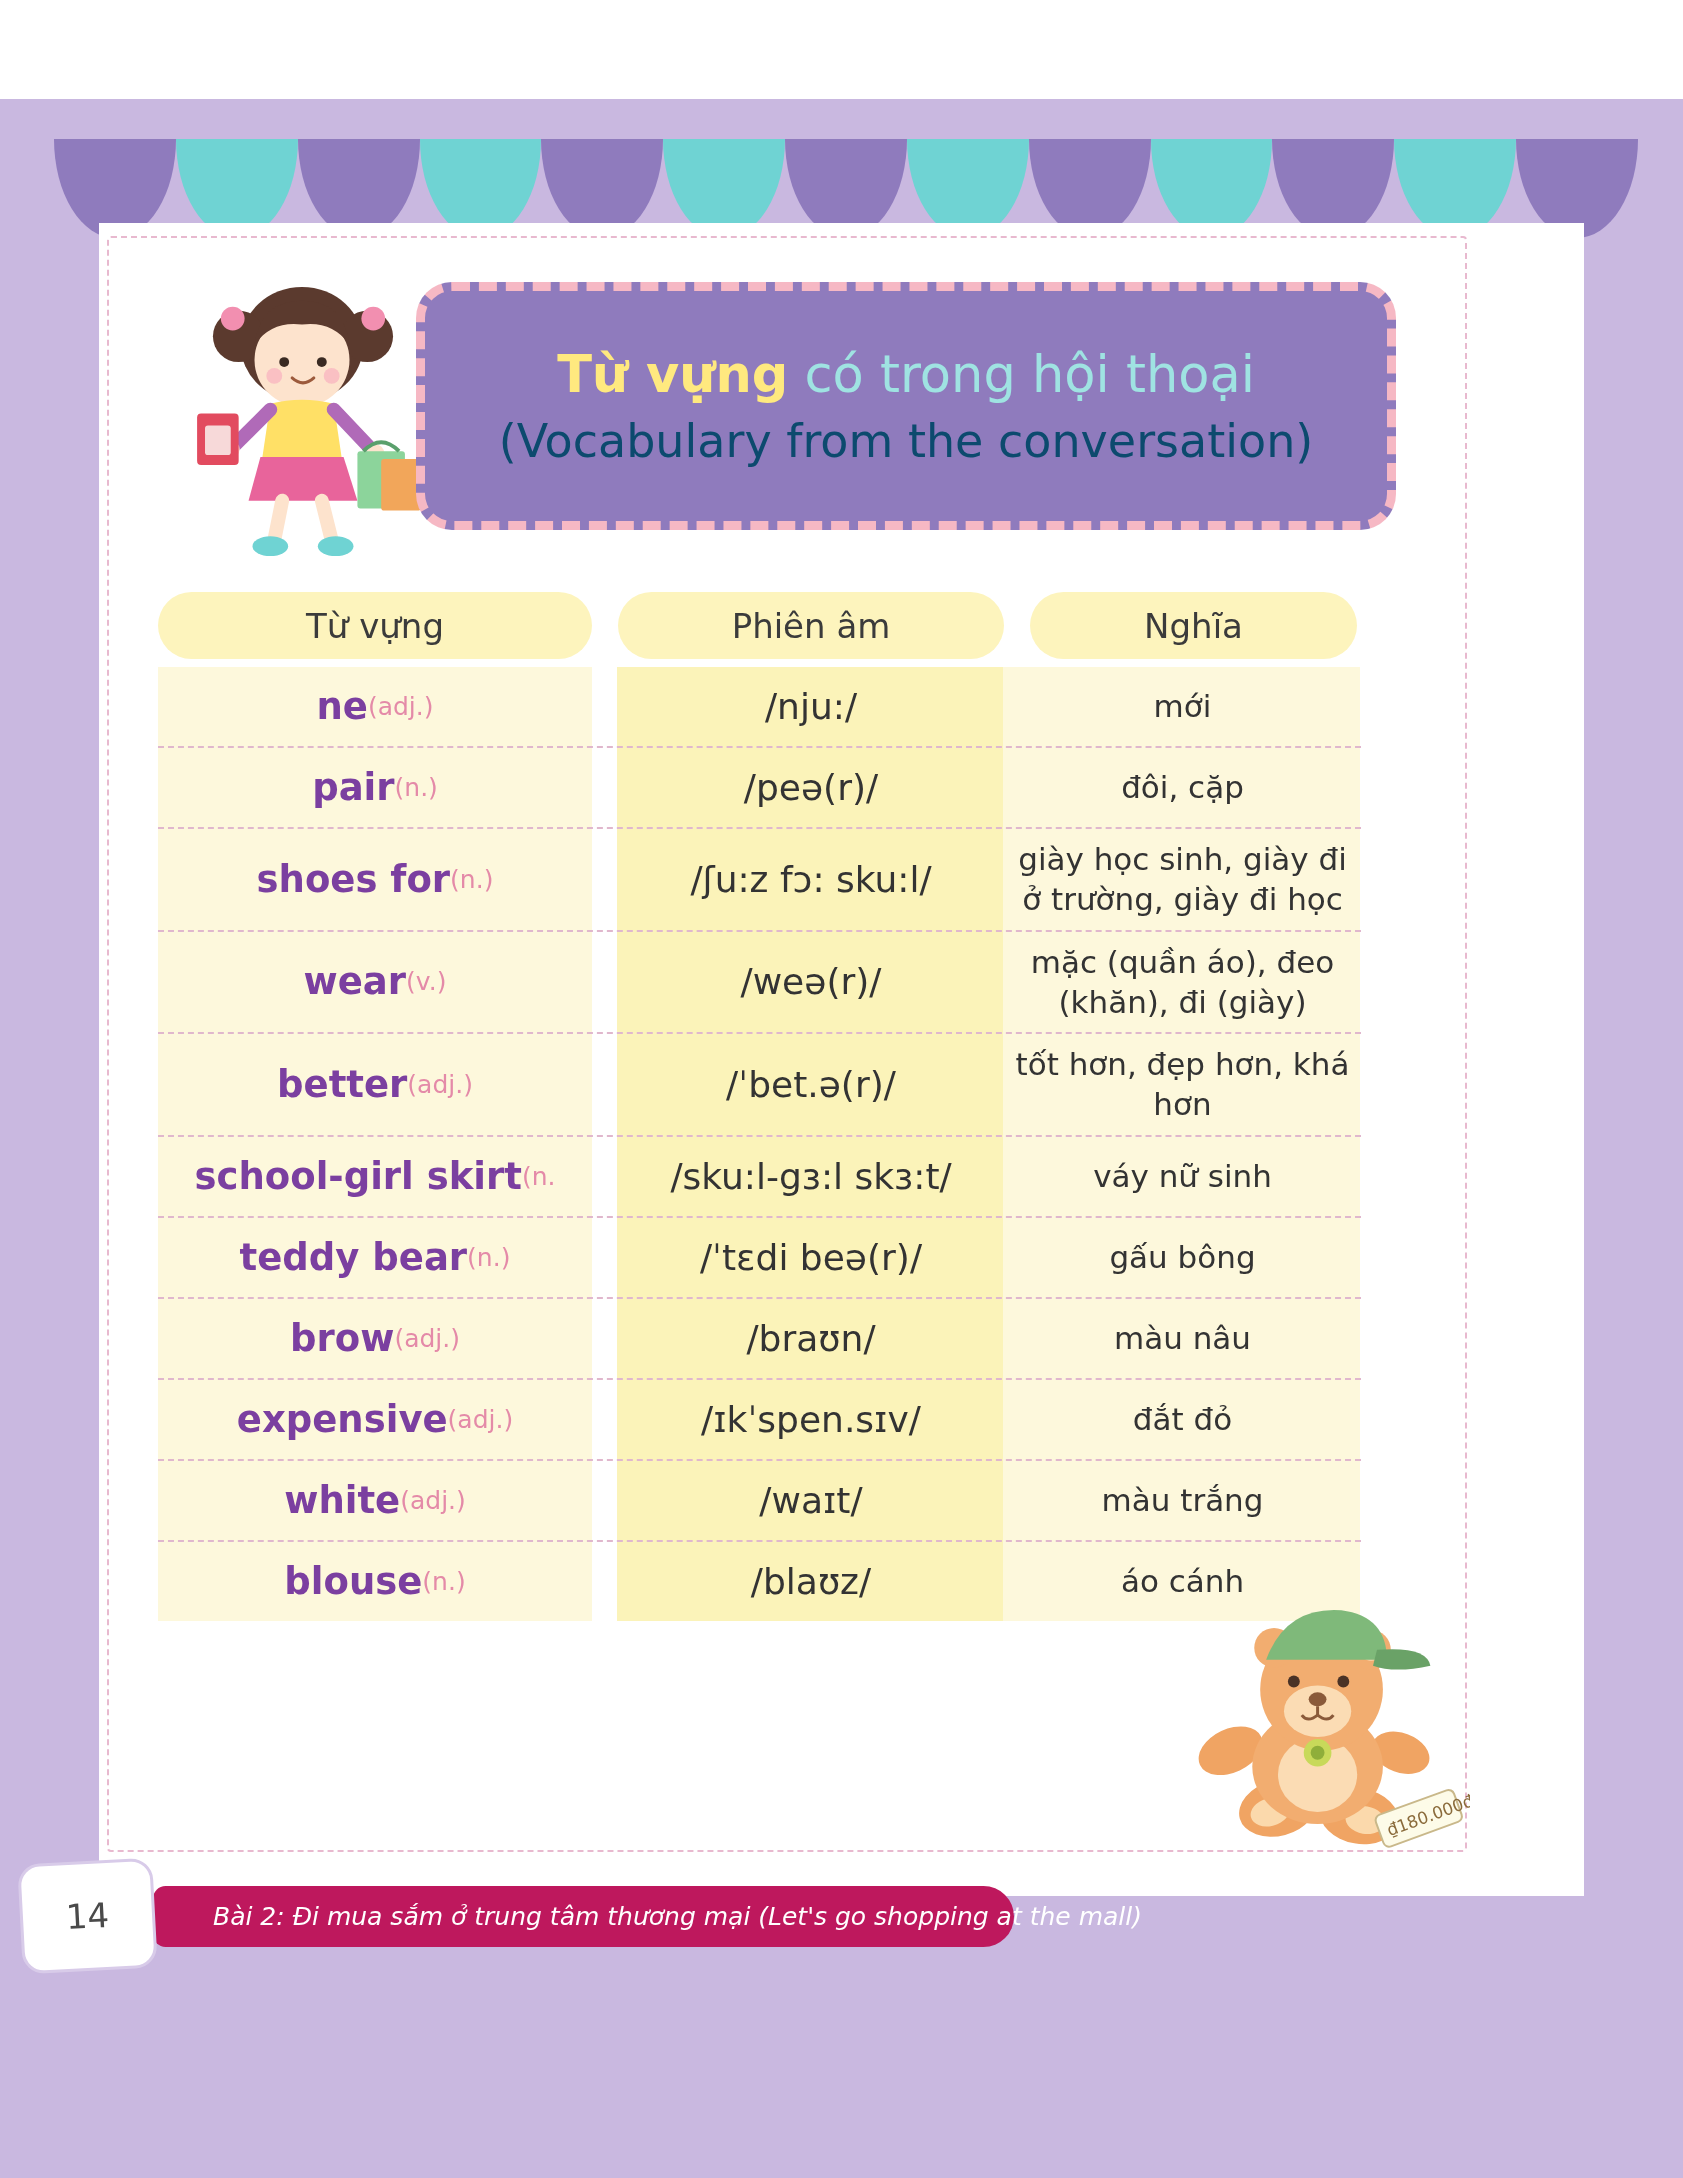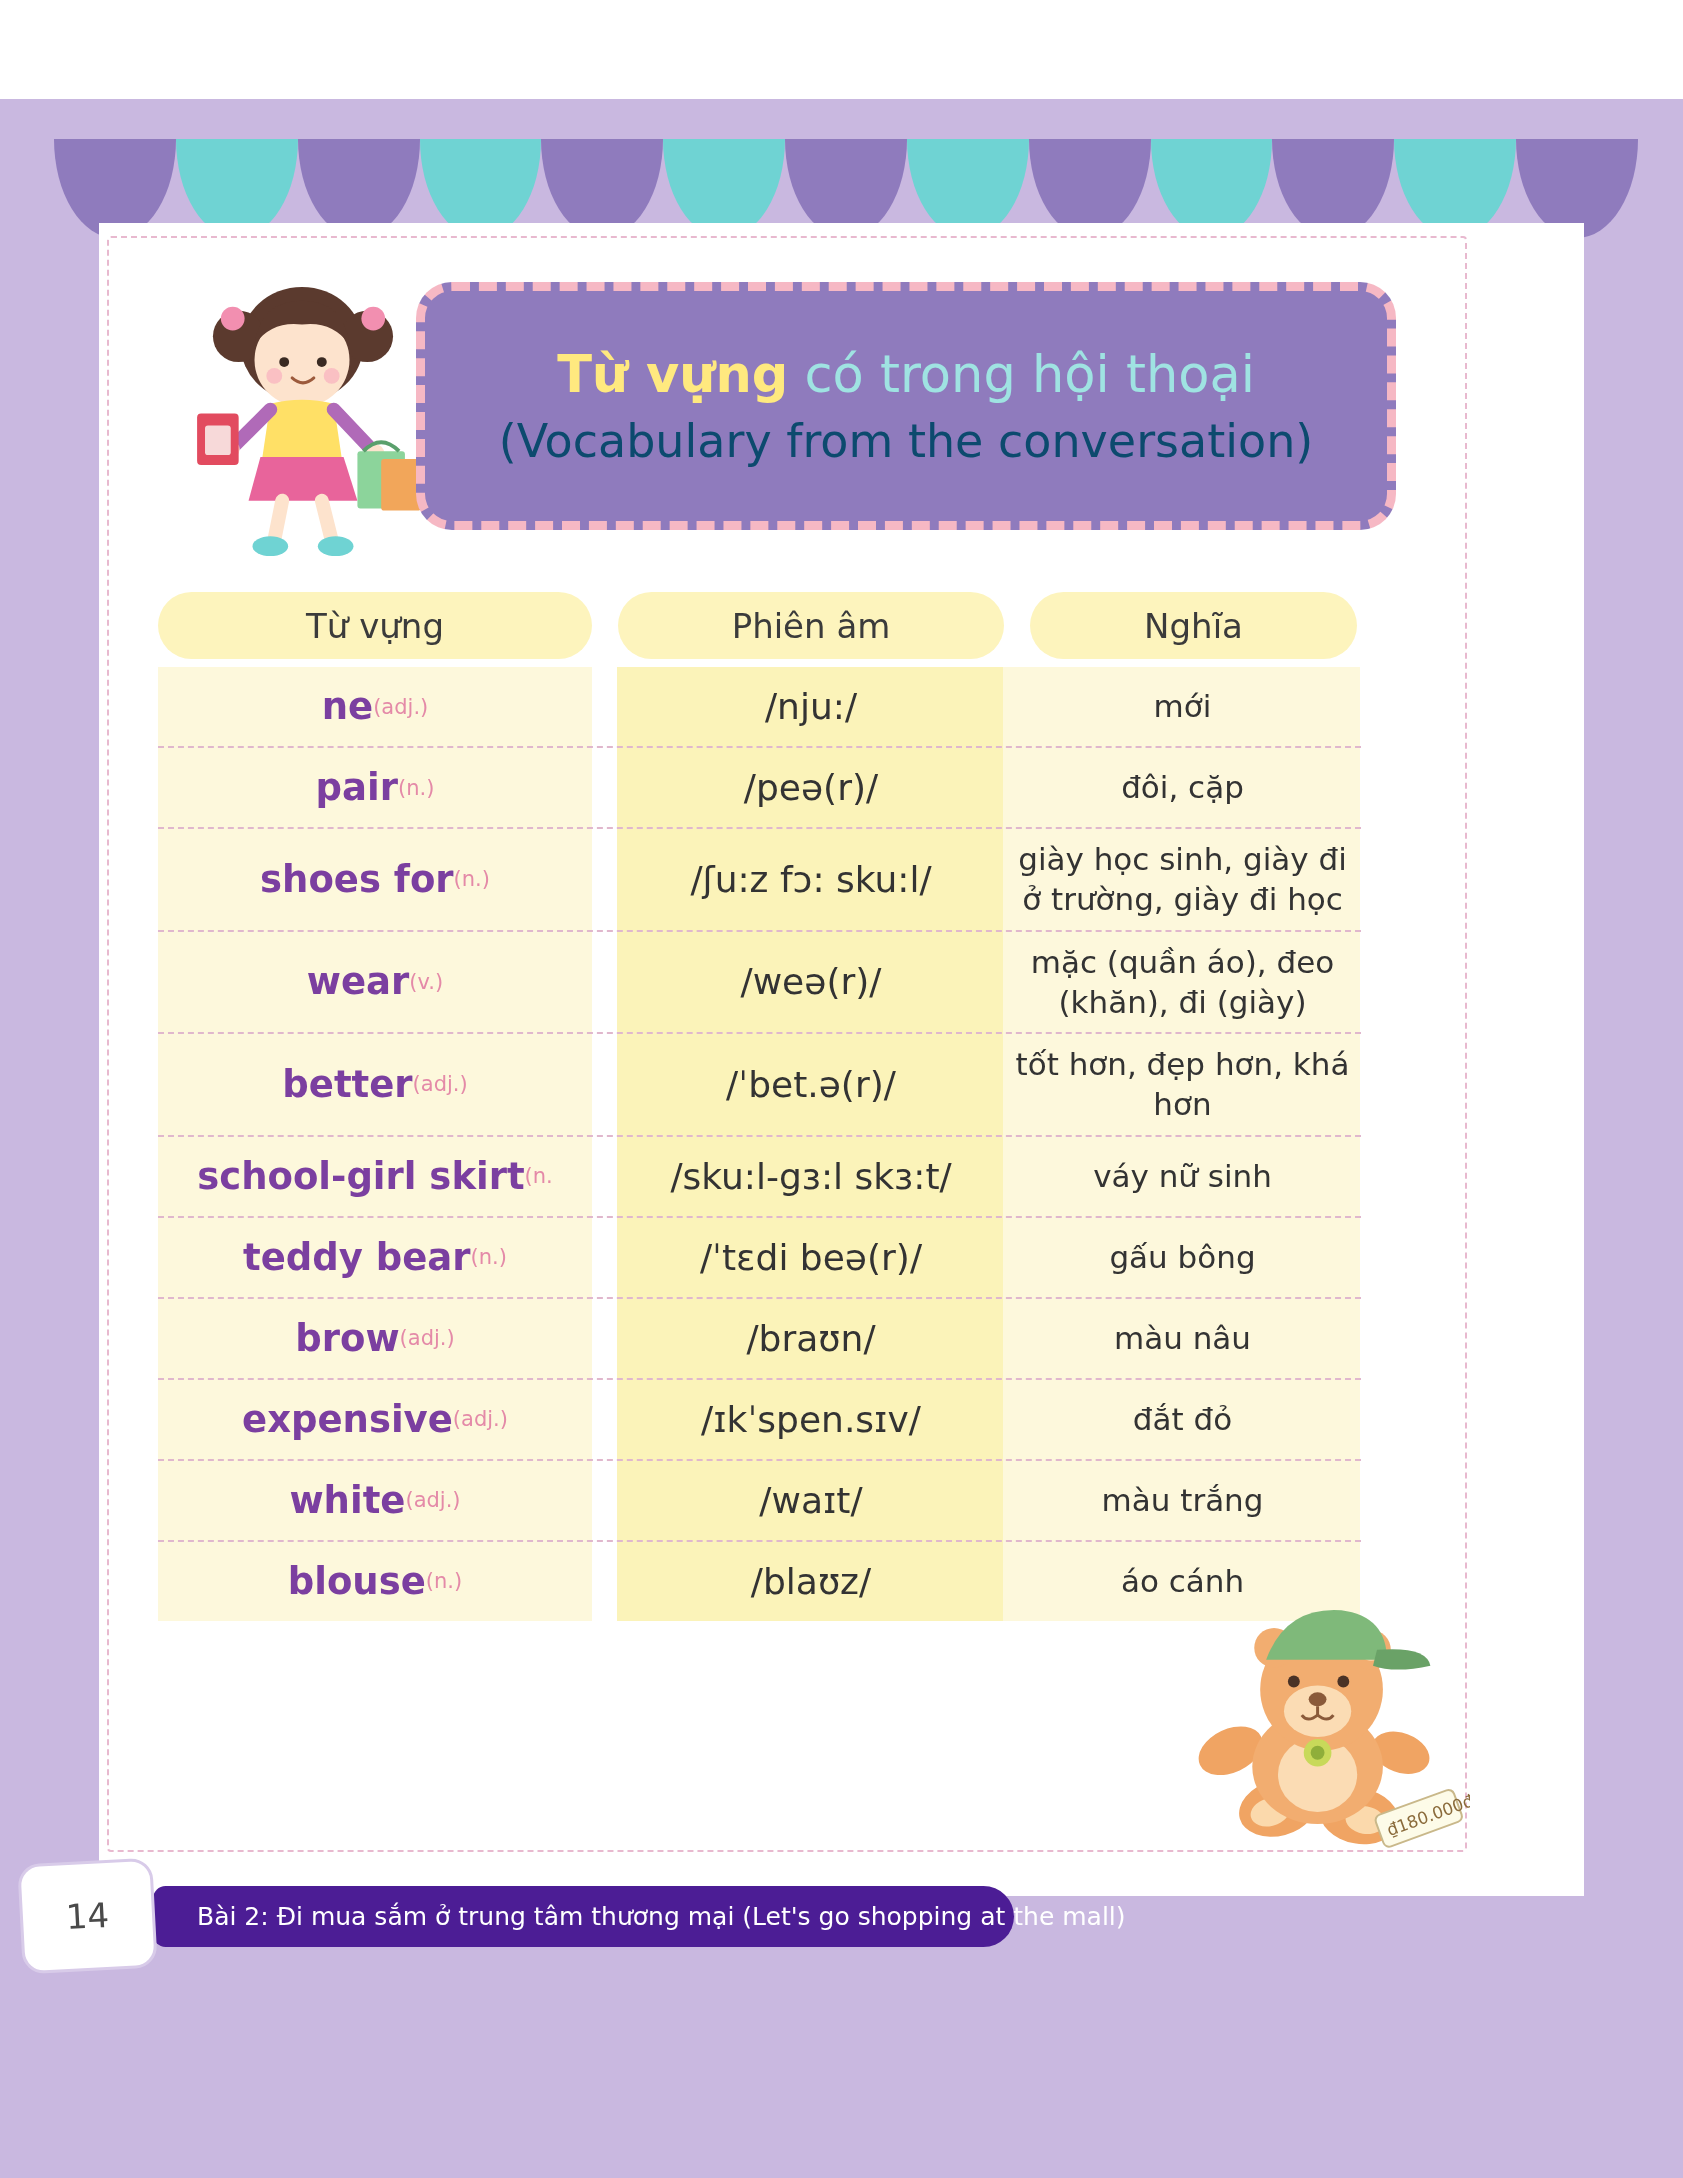--- a/index.html
+++ b/index.html
@@ -207,21 +207,21 @@
     padding: 10px 6px;
   }
   .cell.word {
     width: 434px;
     color: #7b3fa0;
     font-size: 37px;
     font-weight: bold;
   }
   .cell.word .pos {
     color: #e48aa8;
-    font-size: 21px;
+    font-size: 25px;
     font-weight: normal;
   }
   .cell.ipa {
     width: 386px;
     margin-left: 26px;
     font-size: 36px;
     color: #333333;
   }
   .cell.mean {
     width: 357px;
@@ -240,26 +240,27 @@
     height: 248px;
   }
 
   
   .footer-bar {
     position: absolute;
     left: 153px;
     top: 1886px;
     width: 861px;
     height: 61px;
-    background: #4c1d95;
+    background: #be185d;
     border-radius: 14px 34px 34px 14px;
     display: flex;
     align-items: center;
-    padding-left: 44px;
+    padding-left: 60px;
     box-sizing: border-box;
+    font-style: italic;
   }
   .footer-text {
     color: #ffffff;
     font-size: 25px;
     white-space: nowrap;
   }
   .page-num-box {
     position: absolute;
     left: 20px;
     top: 1861px;

